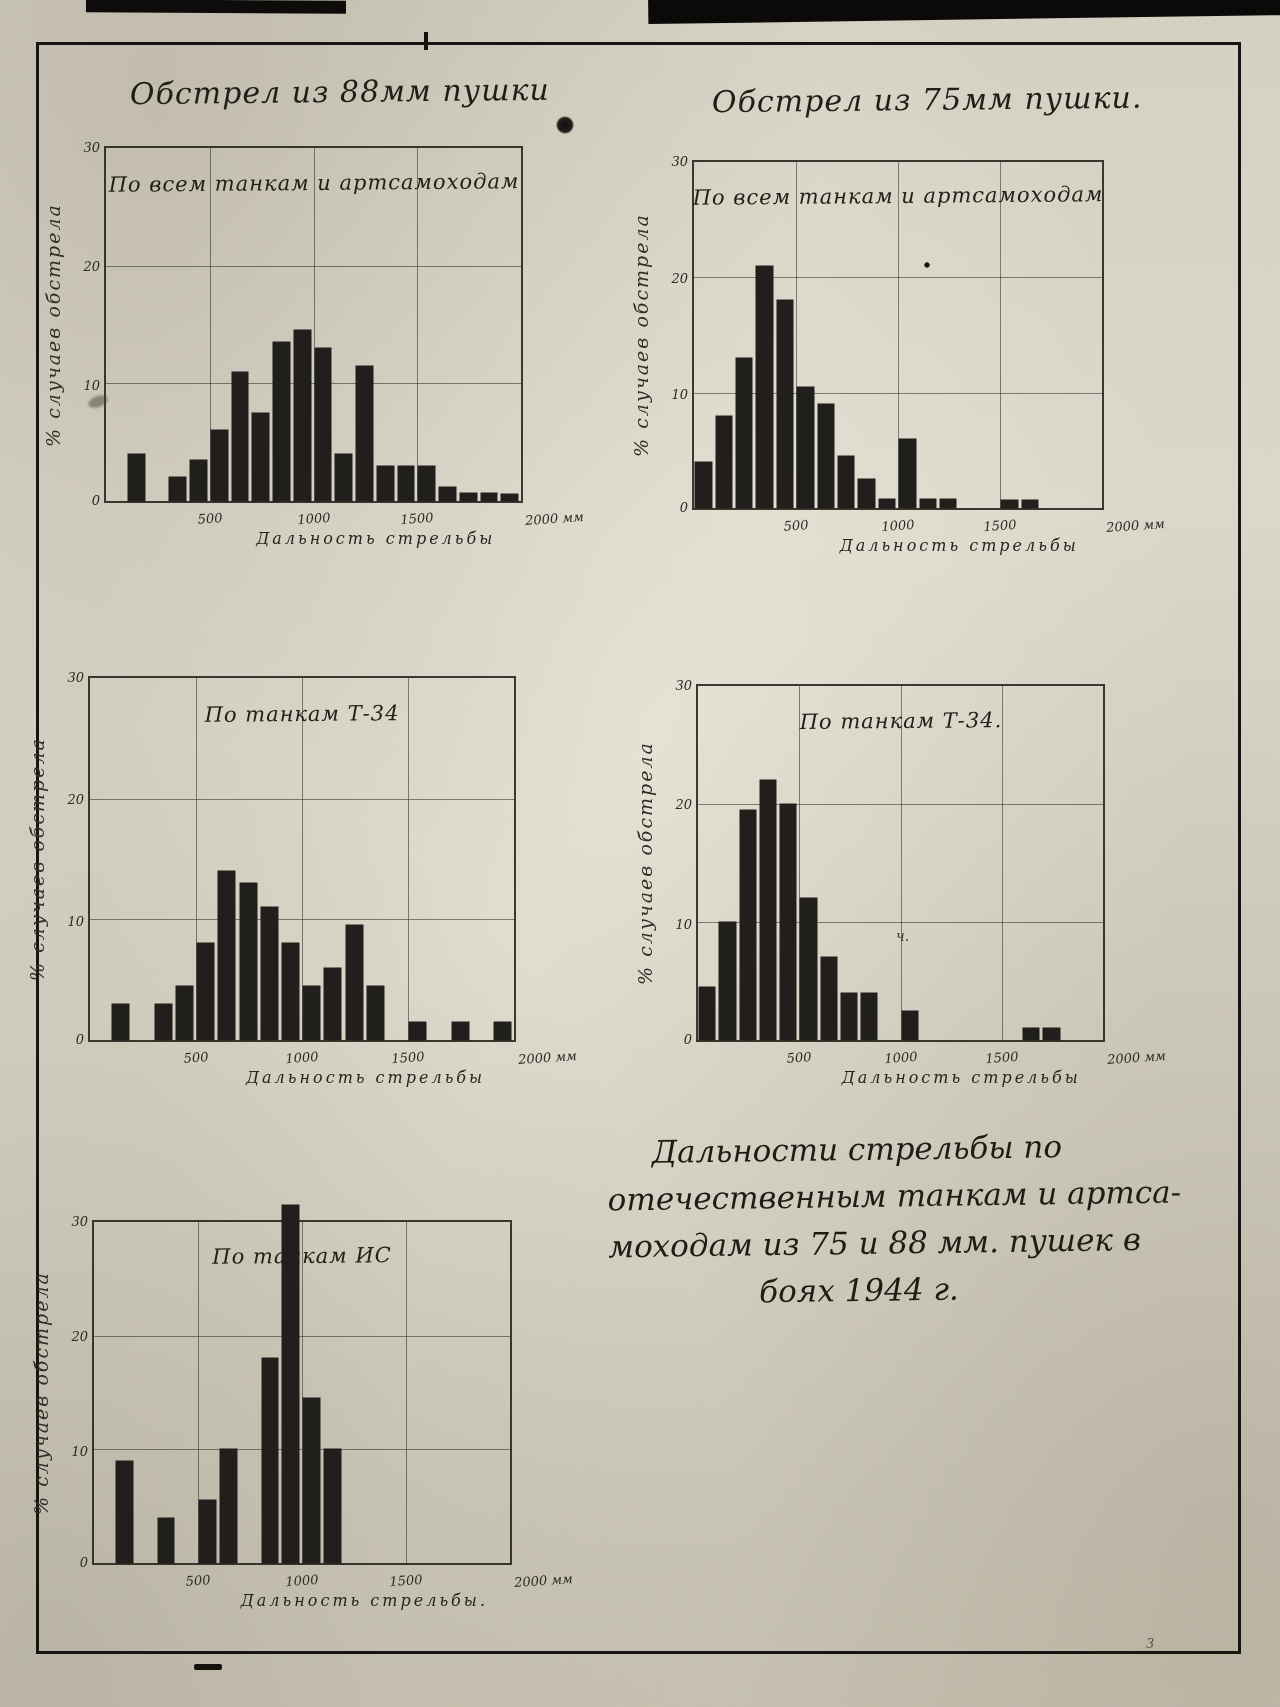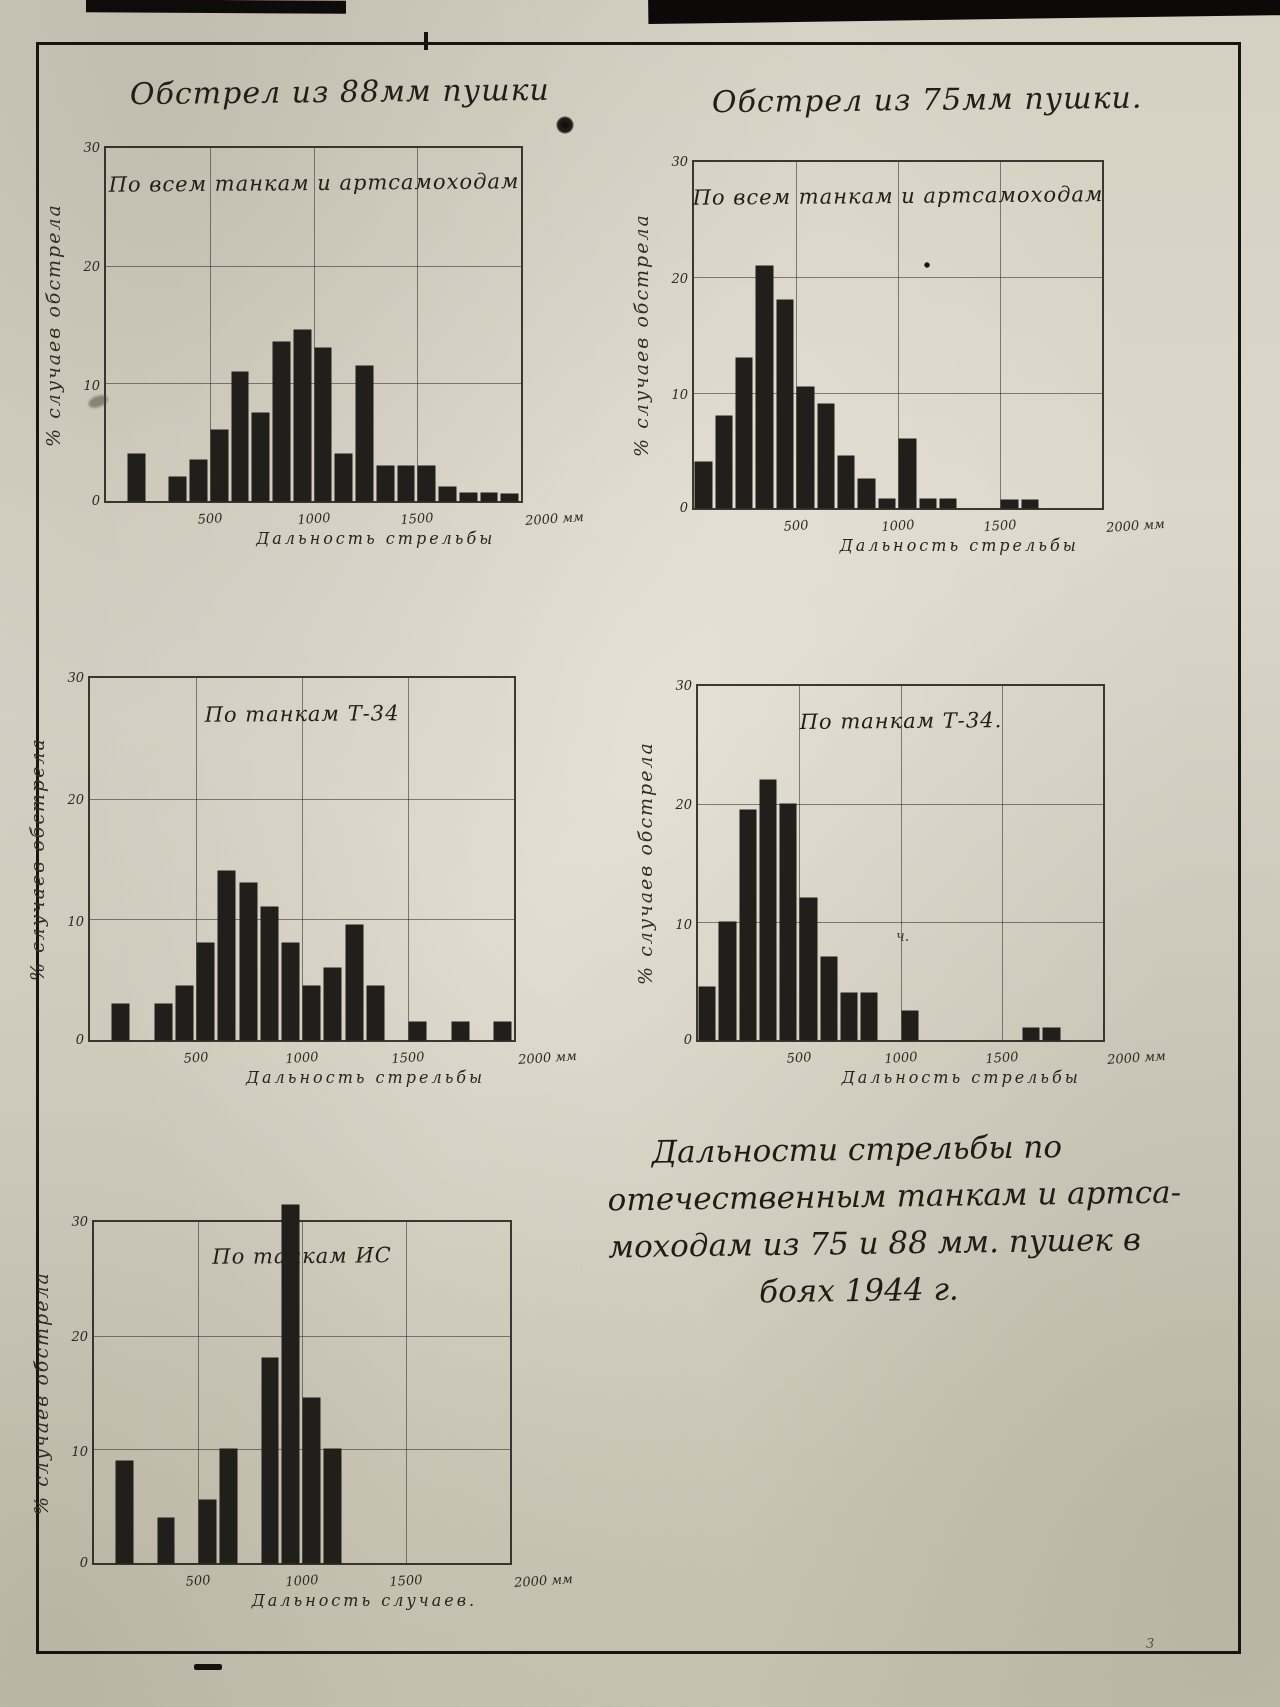--- a/index.html
+++ b/index.html
@@ -212,21 +212,21 @@
       <div class="bar" style="left: 50.3%; width: 4%; height: 48.3333%;"></div>
       <div class="bar" style="left: 55.3%; width: 4%; height: 33.3333%;"></div>
       <div class="ytick" style="top: -8px;">30</div>
       <div class="ytick" style="top: 107px;">20</div>
       <div class="ytick" style="top: 222px;">10</div>
       <div class="ytick" style="top: 333px;">0</div>
       <div class="xtick" style="left: 25%;">500</div>
       <div class="xtick" style="left: 50%;">1000</div>
       <div class="xtick" style="left: 75%;">1500</div>
       <div class="xend">2000 мм</div>
-      <div class="xword">Дальность случаев.</div>
+      <div class="xword">Дальность стрельбы.</div>
       <div class="ylab">% случаев обстрела</div>
     </div>
 
   <div class="caption">
     <div>Дальности стрельбы по</div>
     <div>отечественным танкам и артса-</div>
     <div>моходам из 75 и 88 мм. пушек в</div>
     <div>боях  1944 г.</div>
   </div>
 

